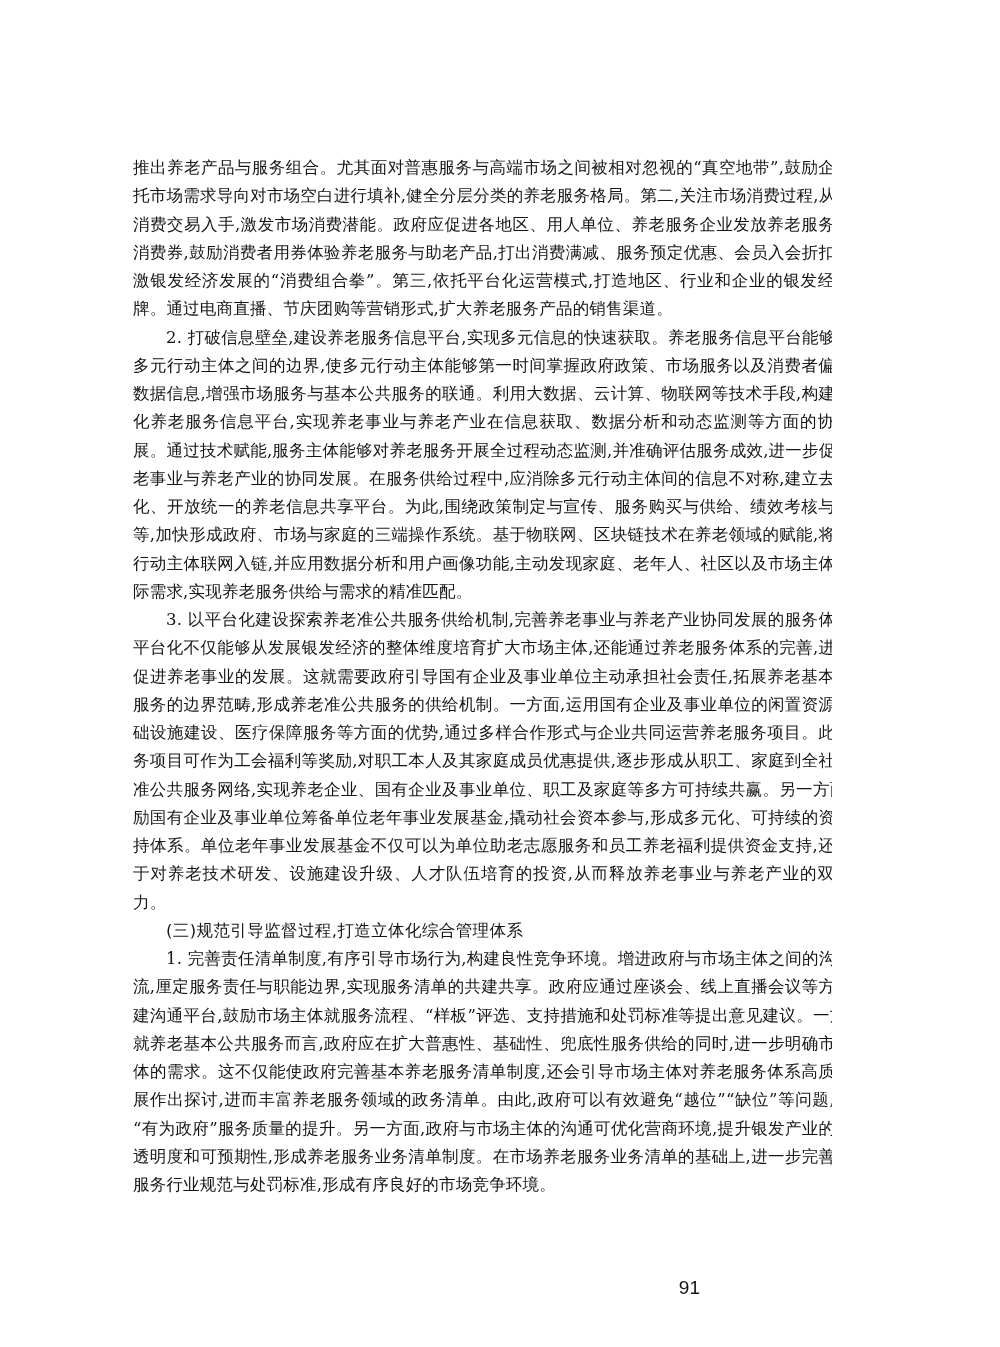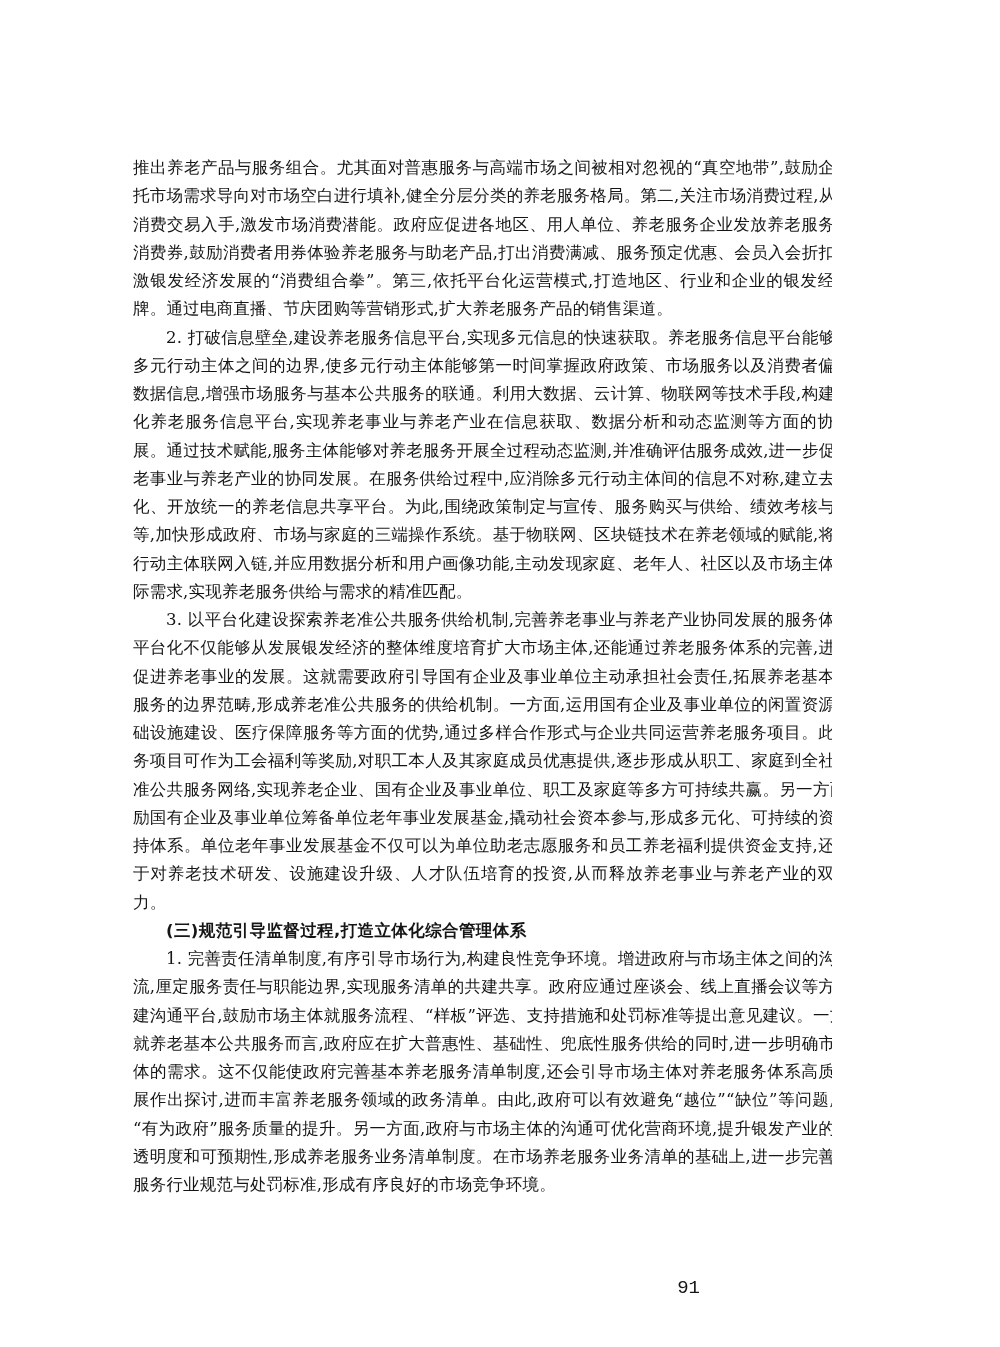--- a/index.html
+++ b/index.html
@@ -31,31 +31,31 @@
     text-align: justify;
     text-justify: inter-ideograph;
     letter-spacing: 0.2px;
     word-break: break-all;
   }
   .article p.indent {
     text-indent: 2em;
   }
   .article p.heading {
     font-family: "DejaVu Sans", "Liberation Sans", sans-serif;
-    font-weight: 700;
+    font-weight: 400;
     text-indent: 2em;
     letter-spacing: 0.4px;
   }
   .page-number {
     position: absolute;
     top: 1231px;
     right: 132px;
     font-size: 19px;
     color: #151515;
-    font-family: Liberation Mono, monospace;
+    font-family: Liberation Sans, sans-serif;
   }
 </style>
 </head>
 <body>
 
 <div class="page">
   <div class="article">
       <p class="">推出养老产品与服务组合。尤其面对普惠服务与高端市场之间被相对忽视的“真空地带”,鼓励企业依托市场需求导向对市场空白进行填补,健全分层分类的养老服务格局。第二,关注市场消费过程,从后端消费交易入手,激发市场消费潜能。政府应促进各地区、用人单位、养老服务企业发放养老服务产品消费券,鼓励消费者用券体验养老服务与助老产品,打出消费满减、服务预定优惠、会员入会折扣等刺激银发经济发展的“消费组合拳”。第三,依托平台化运营模式,打造地区、行业和企业的银发经济品牌。通过电商直播、节庆团购等营销形式,扩大养老服务产品的销售渠道。</p>
       <p class="indent">2. 打破信息壁垒,建设养老服务信息平台,实现多元信息的快速获取。养老服务信息平台能够打破多元行动主体之间的边界,使多元行动主体能够第一时间掌握政府政策、市场服务以及消费者偏好等数据信息,增强市场服务与基本公共服务的联通。利用大数据、云计算、物联网等技术手段,构建智能化养老服务信息平台,实现养老事业与养老产业在信息获取、数据分析和动态监测等方面的协同发展。通过技术赋能,服务主体能够对养老服务开展全过程动态监测,并准确评估服务成效,进一步促进养老事业与养老产业的协同发展。在服务供给过程中,应消除多元行动主体间的信息不对称,建立去中心化、开放统一的养老信息共享平台。为此,围绕政策制定与宣传、服务购买与供给、绩效考核与监管等,加快形成政府、市场与家庭的三端操作系统。基于物联网、区块链技术在养老领域的赋能,将多元行动主体联网入链,并应用数据分析和用户画像功能,主动发现家庭、老年人、社区以及市场主体的实际需求,实现养老服务供给与需求的精准匹配。</p>
       <p class="indent">3. 以平台化建设探索养老准公共服务供给机制,完善养老事业与养老产业协同发展的服务体系。平台化不仅能够从发展银发经济的整体维度培育扩大市场主体,还能通过养老服务体系的完善,进一步促进养老事业的发展。这就需要政府引导国有企业及事业单位主动承担社会责任,拓展养老基本公共服务的边界范畴,形成养老准公共服务的供给机制。一方面,运用国有企业及事业单位的闲置资源和基础设施建设、医疗保障服务等方面的优势,通过多样合作形式与企业共同运营养老服务项目。此类服务项目可作为工会福利等奖励,对职工本人及其家庭成员优惠提供,逐步形成从职工、家庭到全社会的准公共服务网络,实现养老企业、国有企业及事业单位、职工及家庭等多方可持续共赢。另一方面,鼓励国有企业及事业单位筹备单位老年事业发展基金,撬动社会资本参与,形成多元化、可持续的资金支持体系。单位老年事业发展基金不仅可以为单位助老志愿服务和员工养老福利提供资金支持,还可用于对养老技术研发、设施建设升级、人才队伍培育的投资,从而释放养老事业与养老产业的双重活力。</p>

